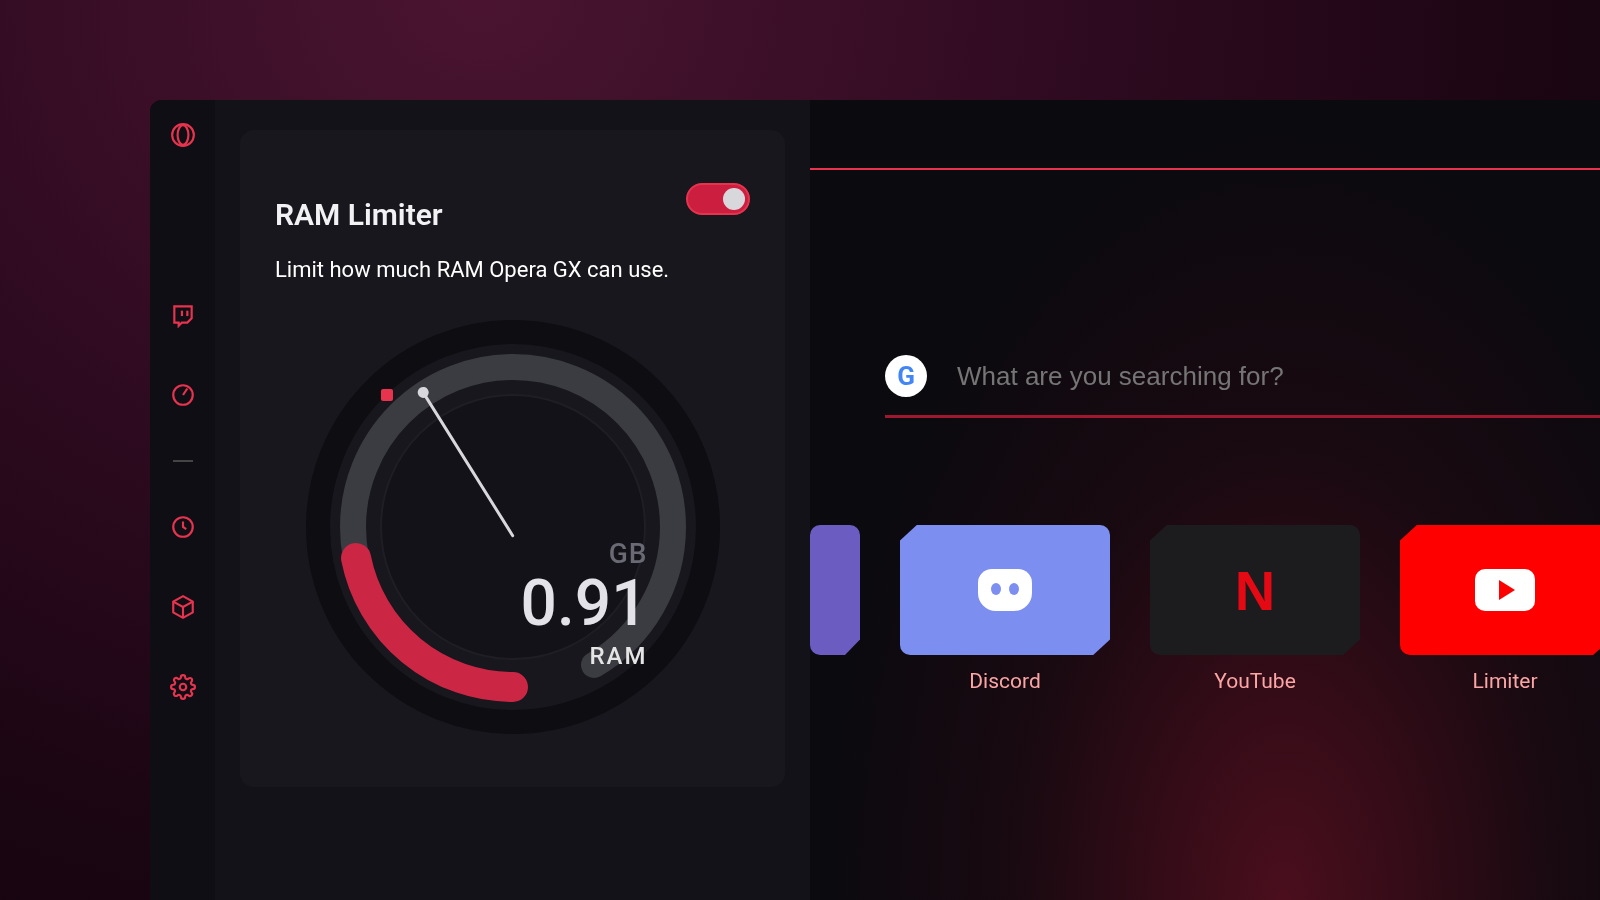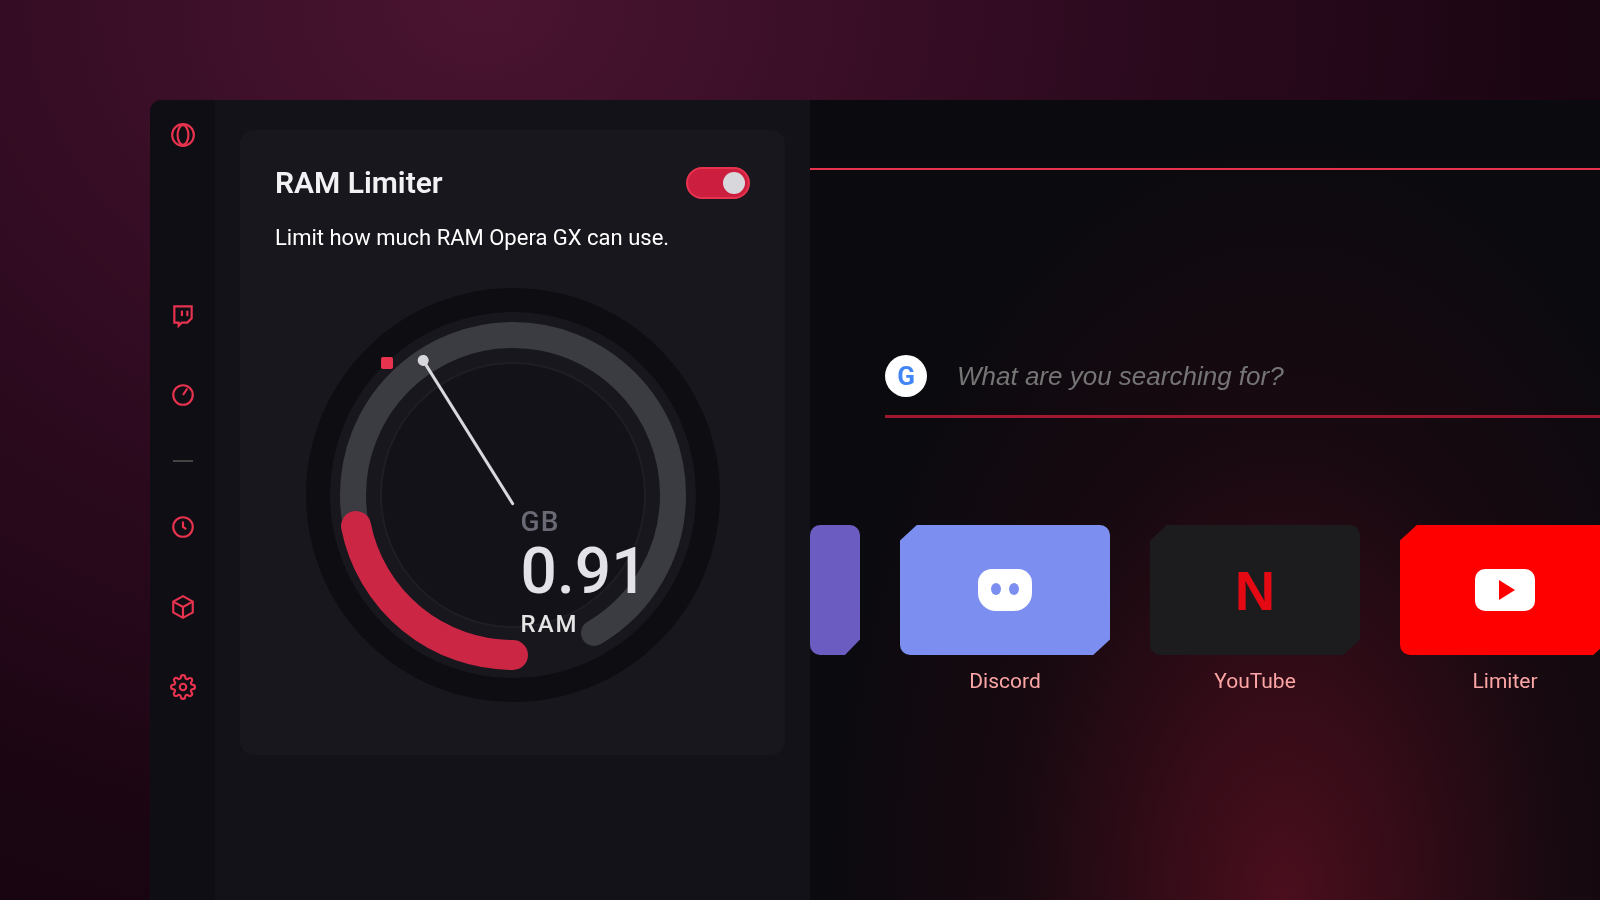--- a/index.html
+++ b/index.html
@@ -55,21 +55,21 @@
   .header-border svg { display: block; }
 
   .card {
     margin: 30px 25px 0 25px;
     background: #17171d;
     border-radius: 14px;
     padding: 35px 35px 50px 35px;
     position: relative;
   }
   .card-head { display: flex; justify-content: space-between; align-items: center; }
-  .card-title { color: #f2f2f5; font-size: 30px; font-weight: 600; }
+  .card-title { color: #f2f2f5; font-size: 30px; font-weight: 600; margin-top: 32px; }
   .toggle {
     width: 64px; height: 32px; background: #cc1f40; border: 2px solid #e8334f;
     border-radius: 20px; position: relative; cursor: pointer;
   }
   .toggle-knob {
     position: absolute; right: 3px; top: 3px; width: 22px; height: 22px;
     background: #d8d8dc; border-radius: 50%;
   }
   .card-desc { color: #ffffff; font-size: 22px; margin-top: 25px; }
 
@@ -81,21 +81,21 @@
   }
   .gauge-needle {
     position: absolute; width: 3px; height: 175px; background: #d8d8dc;
     left: 209px; top: 45px; transform-origin: bottom center; transform: rotate(-32deg);
     border-radius: 2px;
   }
   .gauge-needle::after {
     content: ""; position: absolute; bottom: 165px; left: -4px; width: 11px; height: 11px;
     background: #d8d8dc; border-radius: 50%;
   }
-  .gauge-text { position: absolute; right: 75px; top: 220px; }
+  .gauge-text { position: absolute; right: 75px; top: 220px; text-align: right; }
   .gauge-unit { color: #6a6a74; font-size: 28px; font-weight: 500; letter-spacing: 1px; }
   .gauge-value { color: #e2e2e8; font-size: 64px; font-weight: 500; line-height: 1; margin-top: 2px; }
   .gauge-label { color: #e5e5e5; font-size: 24px; font-weight: 500; margin-top: 6px; letter-spacing: 2px; }
 
   .main {
     flex: 1;
     background: #0a0a0f;
     position: relative;
     overflow: hidden;
   }
@@ -112,21 +112,21 @@
   }
   .search-engine {
     width: 42px; height: 42px; background: #fff; border-radius: 50%;
     display: flex; align-items: center; justify-content: center;
     font-size: 22px; font-weight: 700;
   }
   .search-engine span:nth-child(1){color:#4285f4}
   .search-engine span:nth-child(2){color:#ea4335;font-size:0;}
   .search-input {
     flex: 1; background: transparent; border: none; outline: none;
-    color: #aaa; font-size: 26px; font-style: italic;
+    color: #aaa; font-size: 26px; 
   }
 
   .tiles {
     position: absolute; left: 0; right: 0; top: 425px;
     display: flex; gap: 40px; align-items: flex-start; padding-left: 0;
   }
   .tile { display: flex; flex-direction: column; align-items: center; gap: 14px; }
   .tile-box {
     width: 210px; height: 130px; border-radius: 10px;
     display: flex; align-items: center; justify-content: center;

